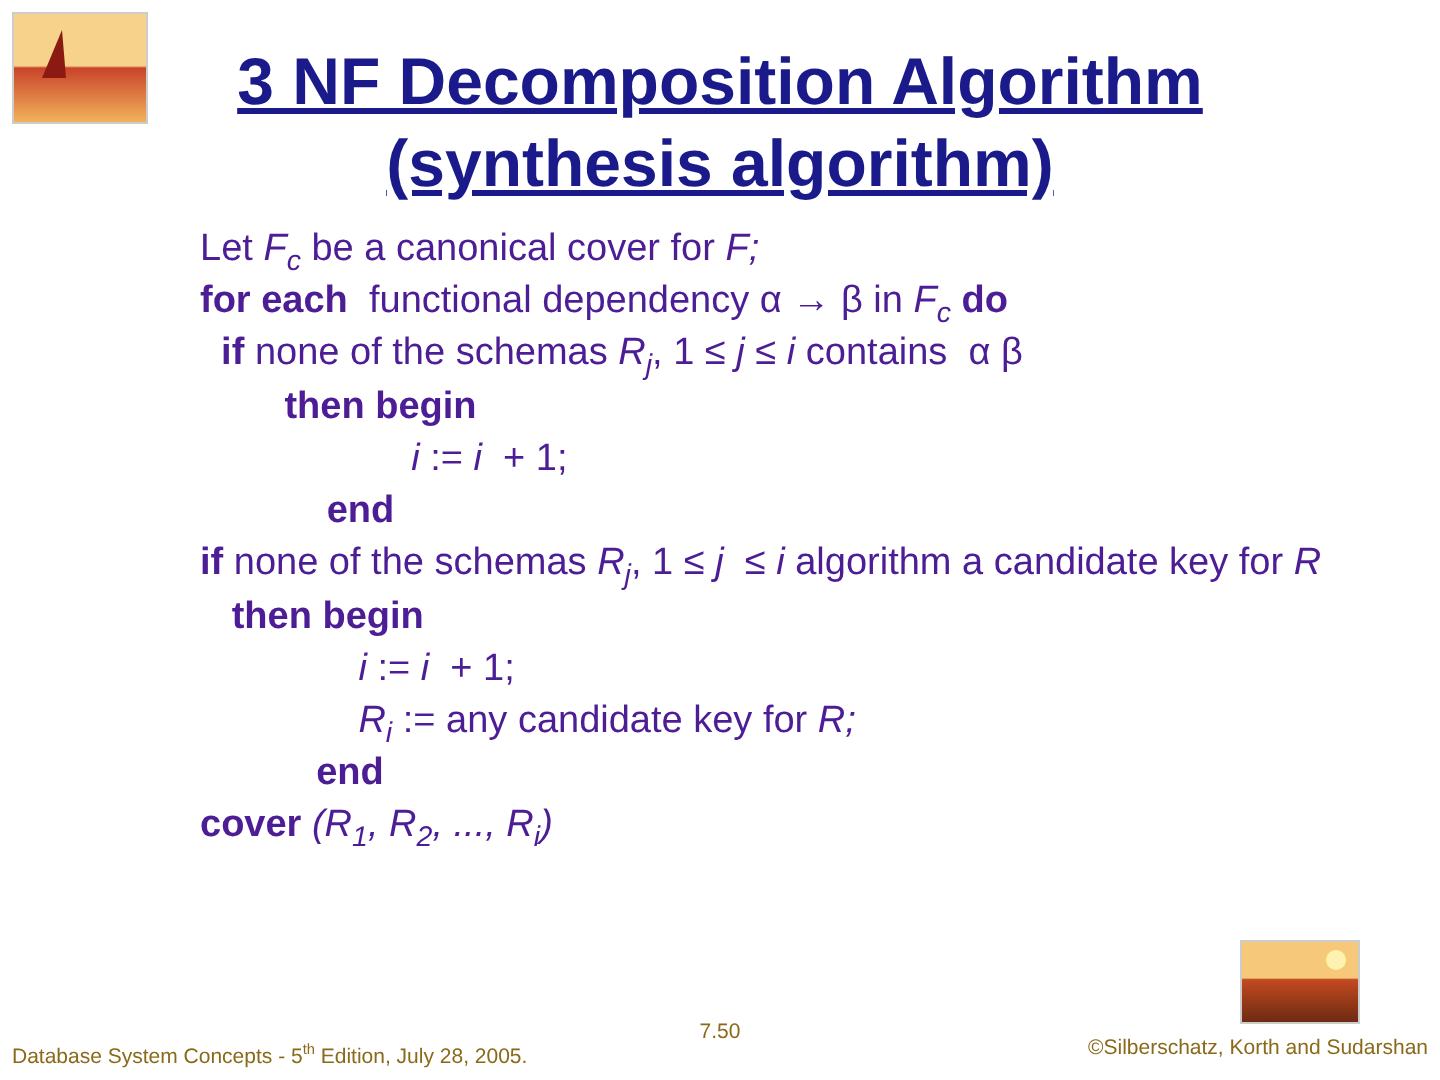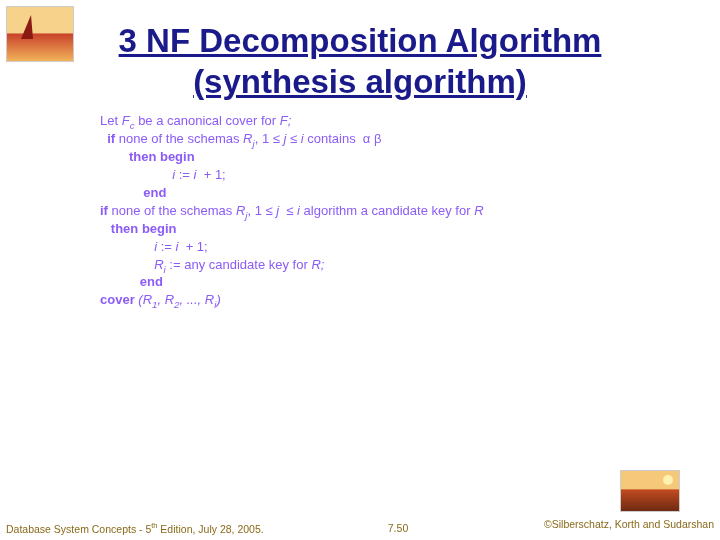--- a/index.html
+++ b/index.html
@@ -56,54 +56,55 @@
     font-weight: bold;
     color: #1a1a8a;
     line-height: 1.25;
     text-decoration: underline;
   }
   .body {
     position: absolute;
     top: 112px;
     left: 100px;
     right: 30px;
-    font-size: 13px;
-    color: #8b5cf6;
+    font-size: 19px;
+    color: #4c1d95;
     line-height: 1.38;
   }
   .body .line { white-space: pre; }
   .body i { font-style: italic; }
   .body b { font-weight: bold; }
   .sub { vertical-align: sub; font-size: 0.75em; line-height: 0; }
   .footer {
     position: absolute;
     left: 0; right: 0;
     bottom: 6px;
     font-size: 10.5px;
     color: #8a6a1a;
   }
   .footer .fl { position: absolute; left: 6px; bottom: 0; }
-  .footer .fc { position: absolute; left: 50%; bottom: 0; transform: translateX(-50%); margin-left: 38px; }
+  .footer .fc { position: absolute; left: 50%; bottom: 12px; transform: translateX(-50%); }
   .footer .fr { position: absolute; right: 6px; bottom: 4px; }
   .sup { vertical-align: super; font-size: 0.7em; }
 </style>
 </head>
 <body>
 
 <div class="logo-top">
     <div class="sail"></div>
   </div>
 
 <h1 class="title">
   <span>3 NF Decomposition Algorithm</span><br>
   <span>(synthesis algorithm)</span>
 </h1>
 
 <div class="body">
   <div class="line"><span>Let </span><i><span>F</span><span class="sub">c</span></i><span> be a canonical cover for </span><i>F;</i></div>
+  <div class="line"><b>for each</b><span>  functional dependency α → β in </span><i><span>F</span><span class="sub">c</span></i><b> do</b></div>
   <div class="line"><b>  if</b><span> none of the schemas </span><i><span>R</span><span class="sub">j</span></i><span>, 1 ≤ </span><i>j</i><span> ≤ </span><i>i</i><span> contains  α β</span></div>
   <div class="line"><b>        then begin</b></div>
   <div class="line"><span>                    </span><i>i</i><span> := </span><i>i </i><span> + 1;</span></div>
   <div class="line"><b>            end</b></div>
   <div class="line"><b>if</b><span> none of the schemas </span><i><span>R</span><span class="sub">j</span></i><span>, 1 ≤ </span><i>j </i><span> ≤ </span><i>i</i><span> algorithm a candidate key for </span><i>R</i></div>
   <div class="line"><b>   then begin</b></div>
   <div class="line"><span>               </span><i>i</i><span> := </span><i>i </i><span> + 1;</span></div>
   <div class="line"><span>               </span><i><span>R</span><span class="sub">i</span></i><span> := any candidate key for </span><i>R;</i></div>
   <div class="line"><b>           end</b></div>
   <div class="line"><b>cover </b><i><span>(R</span><span class="sub">1</span><span>, R</span><span class="sub">2</span><span>, ..., R</span><span class="sub">i</span><span>)</span></i></div>

